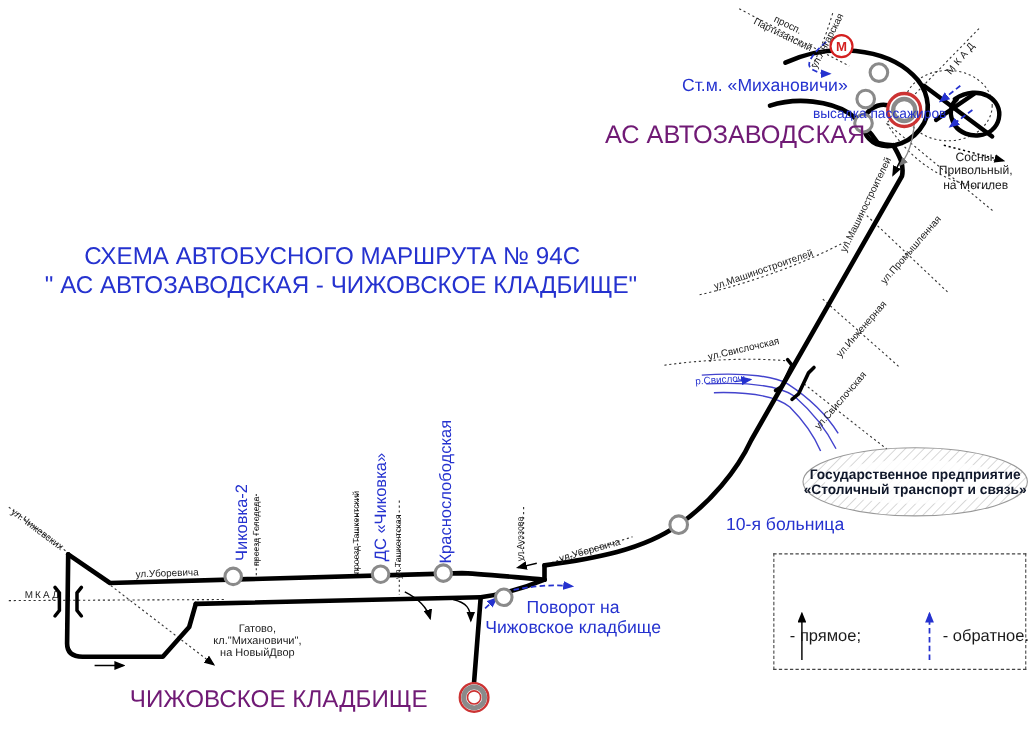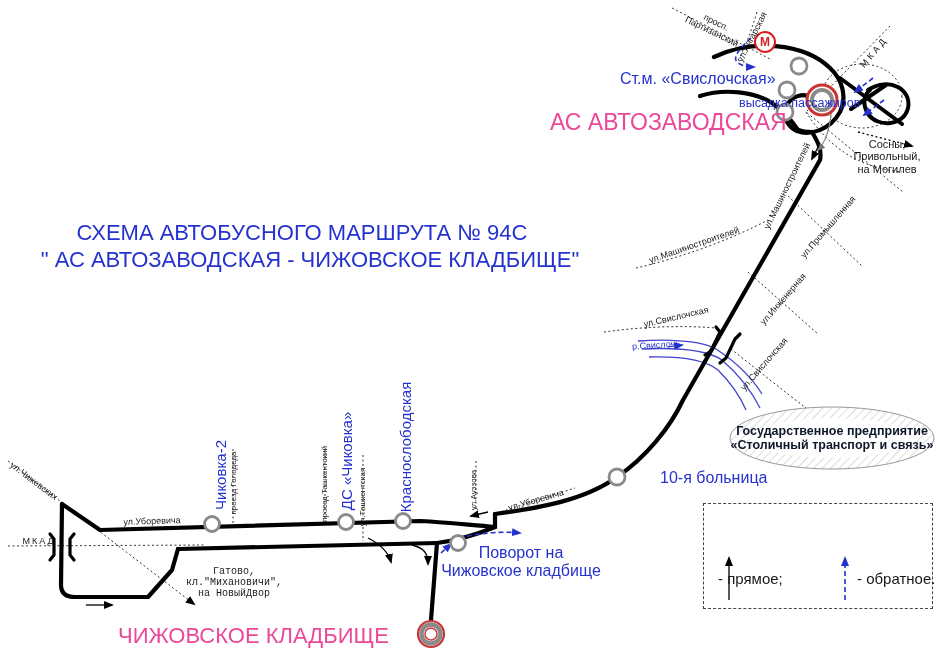--- a/index.html
+++ b/index.html
@@ -3,21 +3,21 @@
 <meta charset="utf-8">
 <style>
   html,body{margin:0;padding:0;background:#fff;}
   #canvas{position:relative;width:940px;height:664px;background:#fff;overflow:hidden;
           font-family:"Liberation Sans",sans-serif;}
   svg{position:absolute;left:0;top:0;}
   .lbl{position:absolute;white-space:pre-line;line-height:1.12;color:#1a1a1a;}
   .cb{transform:translate(-50%,-50%);}
   .ctr{text-align:center;}
   .blue{color:#2532cf;}
-  .red{color:#ec4899;font-weight:bold;}
+  .red{color:#701a75;font-weight:bold;}
   .t22{font-size:22px;}
   .t16{font-size:16px;}
   .t15{font-size:15px;}
   .t12{font-size:12.5px;}
   .t11{font-size:11px;}
   .t10{font-size:10px;}
   .t9{font-size:9px;}
   .t8{font-size:8px;}
   .rot90{transform:translate(-50%,-50%) rotate(-90deg);}
   .ent{font-weight:bold;color:#0f172a;}
@@ -151,21 +151,21 @@
     <circle cx="431" cy="634" r="13" fill="#fff" stroke="#cc3333" stroke-width="2.2"></circle>
     <circle cx="431" cy="634" r="9.5" fill="#fff" stroke="#8a8a8a" stroke-width="4.5"></circle>
     <circle cx="431" cy="634" r="6" fill="#fff" stroke="#cc3333" stroke-width="1.5"></circle>
   </g>
 </svg>
 
 <div class="lbl cb ctr blue t22" style="left:302px;top:233px;width:620px;">СХЕМА АВТОБУСНОГО МАРШРУТА № 94С</div>
 <div class="lbl cb ctr blue t22" style="left:310px;top:260px;width:660px;">" АС АВТОЗАВОДСКАЯ - ЧИЖОВСКОЕ КЛАДБИЩЕ"</div>
 
 <div id="metro-icon">М</div>
-<div class="lbl blue t16" style="left:620px;top:70px;">Ст.м. «Свислочская»</div>
+<div class="lbl blue t16" style="left:620px;top:70px;">Ст.м. «Михановичи»</div>
 <div class="lbl blue t12" style="left:691px;top:96px;padding-left:48px;">высадка пассажиров</div>
 <div class="lbl red" style="left:550px;top:110px;font-size:23px;font-weight:normal;">АС АВТОЗАВОДСКАЯ</div>
 
 <div class="lbl cb ctr t11" style="left:887px;top:156px;">Сосны,
 Привольный,
 на Могилев</div>
 <div class="lbl cb ctr t9" style="left:714px;top:27px;transform:translate(-50%,-50%) rotate(26deg);">просп.
 Партизанский</div>
 <div class="lbl cb t9" style="left:752px;top:37px;transform:translate(-50%,-50%) rotate(-63deg);">ул.Ангарская</div>
 <div class="lbl cb t9" style="left:874px;top:52px;letter-spacing:3px;transform:translate(-50%,-50%) rotate(-50deg);">МКАД</div>
@@ -190,21 +190,21 @@
 <div class="lbl rot90 blue t15" style="left:406px;top:447px;">Краснослободская</div>
 <div class="lbl rot90 t8" style="left:363px;top:497px;">ул.Ташкентская</div>
 <div class="lbl rot90 blue t15" style="left:347px;top:461px;">ДС «Чиковка»</div>
 <div class="lbl rot90 t8" style="left:325px;top:484px;">проезд Ташкентский</div>
 <div class="lbl rot90 blue t15" style="left:221px;top:475px;">Чиковка-2</div>
 <div class="lbl rot90 t8" style="left:234px;top:483px;">проезд Голодеда</div>
 
 <div class="lbl cb t9" style="left:152px;top:521px;transform:translate(-50%,-50%) rotate(-2deg);">ул.Уборевича</div>
 <div class="lbl cb t9" style="left:34px;top:481px;transform:translate(-50%,-50%) rotate(37deg);">ул.Чижевских</div>
 <div class="lbl cb t9" style="left:39px;top:541px;letter-spacing:2px;">МКАД</div>
-<div class="lbl cb ctr t10" style="left:234px;top:583px;width:140px;font-family:Liberation Mono, monospace;">Гатово,
+<div class="lbl cb ctr t10" style="left:234px;top:583px;width:140px;">Гатово,
 кл."Михановичи",
 на НовыйДвор</div>
 
 <div class="lbl red" style="left:118px;top:624px;font-size:22px;font-weight:normal;">ЧИЖОВСКОЕ КЛАДБИЩЕ</div>
 
 <div id="legend-box"></div>
 <div class="lbl t15" style="left:718px;top:571px;">- прямое;</div>
 <div class="lbl t15" style="left:857px;top:571px;">- обратное.</div>
 
 </div>

